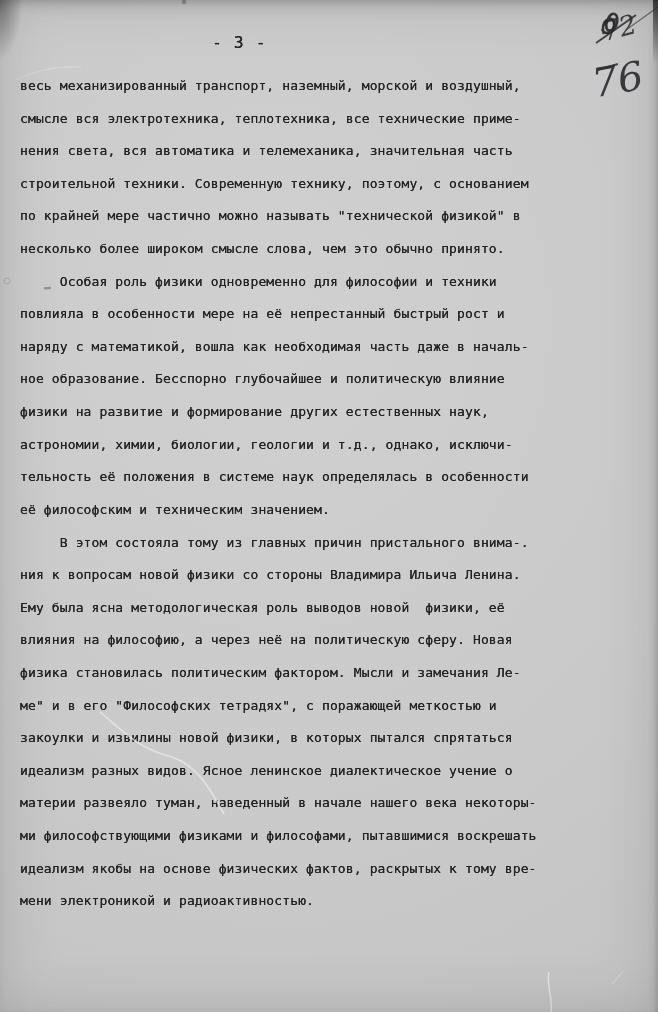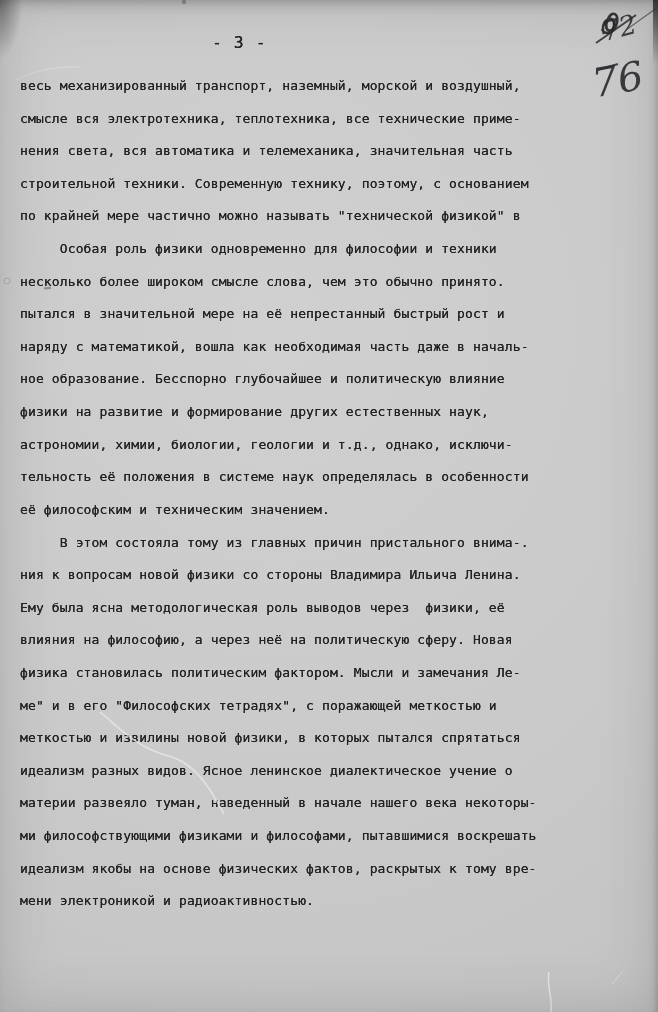--- a/index.html
+++ b/index.html
@@ -76,36 +76,36 @@
     </g>
     <path d="M40,70 L60,64" fill="none" stroke="#2e2e33" stroke-width="2" opacity="0.85"></path>
   </svg>
 
   <div class="content">
     <div class="line">весь механизированный транспорт, наземный, морской и воздушный,</div>
     <div class="line">смысле вся электротехника, теплотехника, все технические приме-</div>
     <div class="line">нения света, вся автоматика и телемеханика, значительная часть</div>
     <div class="line">строительной техники. Современную технику, поэтому, с основанием</div>
     <div class="line">по крайней мере частично можно называть "технической физикой" в</div>
+    <div class="line">несколько более широком смысле слова, чем это обычно принято.</div>
     <div class="line">     Особая роль физики одновременно для философии и техники</div>
-    <div class="line">несколько более широком смысле слова, чем это обычно принято.</div>
-    <div class="line">пытался в значительной мере на её непрестанный быстрый рост и</div>
+    <div class="line">повлияла в особенности мере на её непрестанный быстрый рост и</div>
     <div class="line">наряду с математикой, вошла как необходимая часть даже в началь-</div>
     <div class="line">ное образование. Бесспорно глубочайшее и политическую влияние</div>
     <div class="line">физики на развитие и формирование других естественных наук,</div>
     <div class="line">астрономии, химии, биологии, геологии и т.д., однако, исключи-</div>
     <div class="line">тельность её положения в системе наук определялась в особенности</div>
     <div class="line">её философским и техническим значением.</div>
     <div class="line">     В этом состояла тому из главных причин пристального внима-.</div>
     <div class="line">ния к вопросам новой физики со стороны Владимира Ильича Ленина.</div>
-    <div class="line">Ему была ясна методологическая роль выводов через  физики, её</div>
+    <div class="line">Ему была ясна методологическая роль выводов новой  физики, её</div>
     <div class="line">влияния на философию, а через неё на политическую сферу. Новая</div>
     <div class="line">физика становилась политическим фактором. Мысли и замечания Ле-</div>
     <div class="line">ме" и в его "Философских тетрадях", с поражающей меткостью и</div>
-    <div class="line">меткостью и извилины новой физики, в которых пытался спрятаться</div>
+    <div class="line">закоулки и извилины новой физики, в которых пытался спрятаться</div>
     <div class="line">идеализм разных видов. Ясное ленинское диалектическое учение о</div>
     <div class="line">материи развеяло туман, наведенный в начале нашего века некоторы-</div>
     <div class="line">ми философствующими физиками и философами, пытавшимися воскрешать</div>
     <div class="line">идеализм якобы на основе физических фактов, раскрытых к тому вре-</div>
     <div class="line">мени электроникой и радиоактивностью.</div>
   </div>
 
   <svg class="scratches" width="658" height="1012" viewBox="0 0 658 1012">
     <path d="M100,712 C120,728 136,748 172,757 C196,765 210,788 224,814" fill="none" stroke="#ebebeb" stroke-width="1.6" opacity="0.75"></path>
     <path d="M549,972 C546,985 553,998 551,1012" fill="none" stroke="#ececec" stroke-width="1.5" opacity="0.8"></path>

